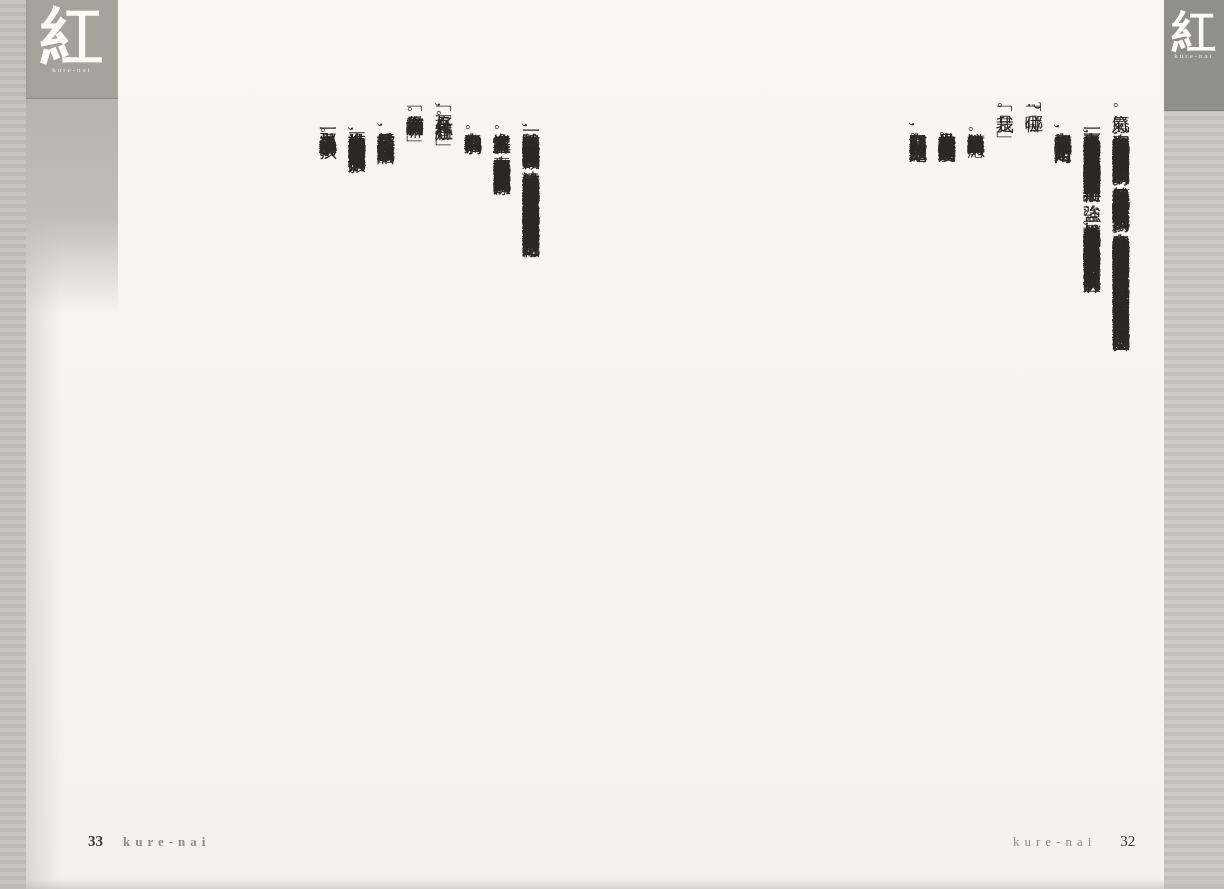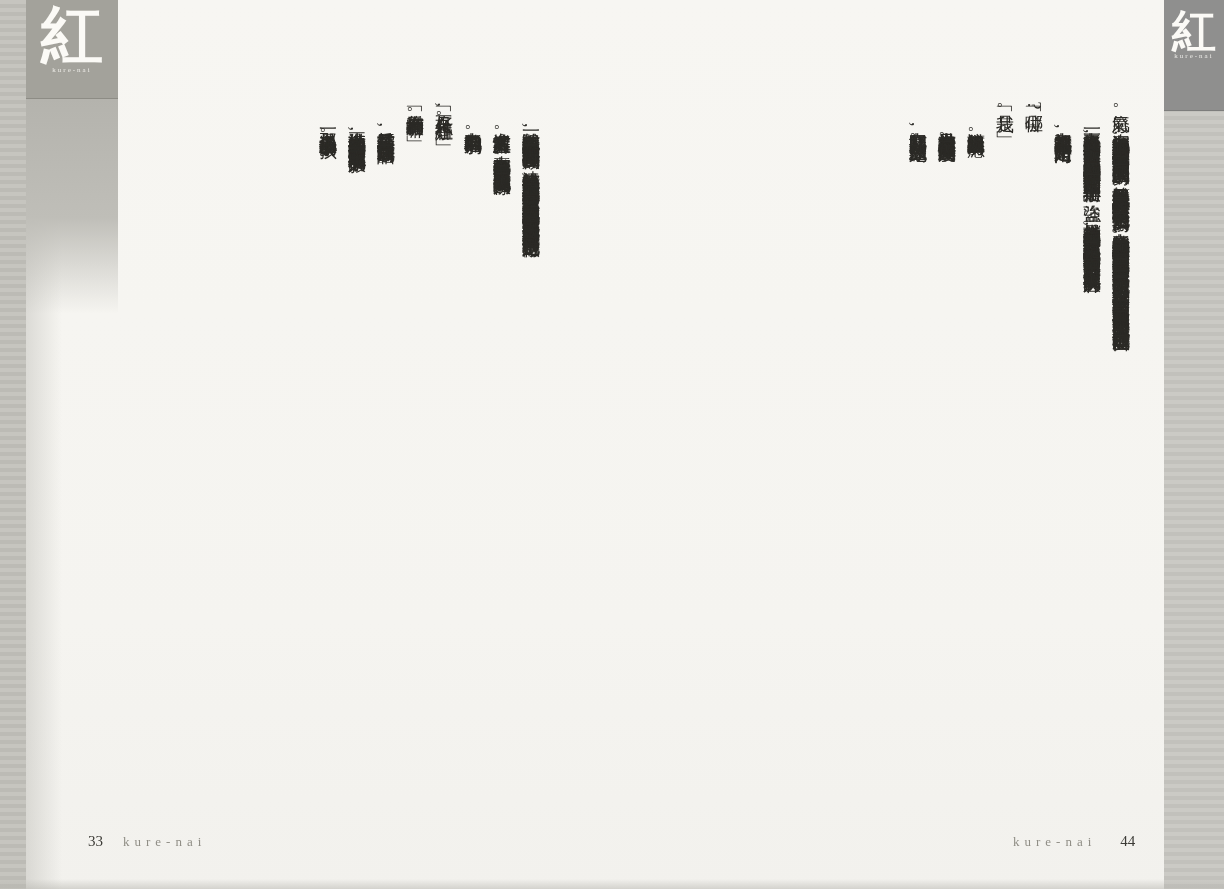--- a/index.html
+++ b/index.html
@@ -76,21 +76,21 @@
   .vtext p.indent { text-indent: 1em; }
   .page-right-text { right: 89px; }
   .page-left-text  { right: 679px; }
 
   
   .footer {
     position: absolute; top: 833px;
     display: flex; align-items: baseline;
     color: #55534c;
   }
-  .footer-left  { left: 88px;  gap: 20px; }
+  .footer-left  { left: 88px;  gap: 20px; font-weight: bold; }
   .footer-right { left: 1013px; gap: 24px; }
   .page-number { font-size: 15px; color: #3c3b36; }
   .footer-title {
     font-size: 13px; letter-spacing: 5px; color: #8f8d85;
   }
 </style>
 </head>
 <body>
 
 <div class="scan">
@@ -133,16 +133,16 @@
     <p class="indent">正準備請她進房的真九郎這時才注意到,紅香披在肩上的風衣底下躲著一個小小的人影。</p>
     <p class="indent">那是一名似乎還沒上小學的幼小女孩。</p>
   </div>
 
   <div class="footer footer-left">
     <span class="page-number">33</span>
     <span class="footer-title">kure-nai</span>
   </div>
   <div class="footer footer-right">
     <span class="footer-title">kure-nai</span>
-    <span class="page-number">44</span>
+    <span class="page-number">32</span>
   </div>
 
 </div>
 
 </body></html>

